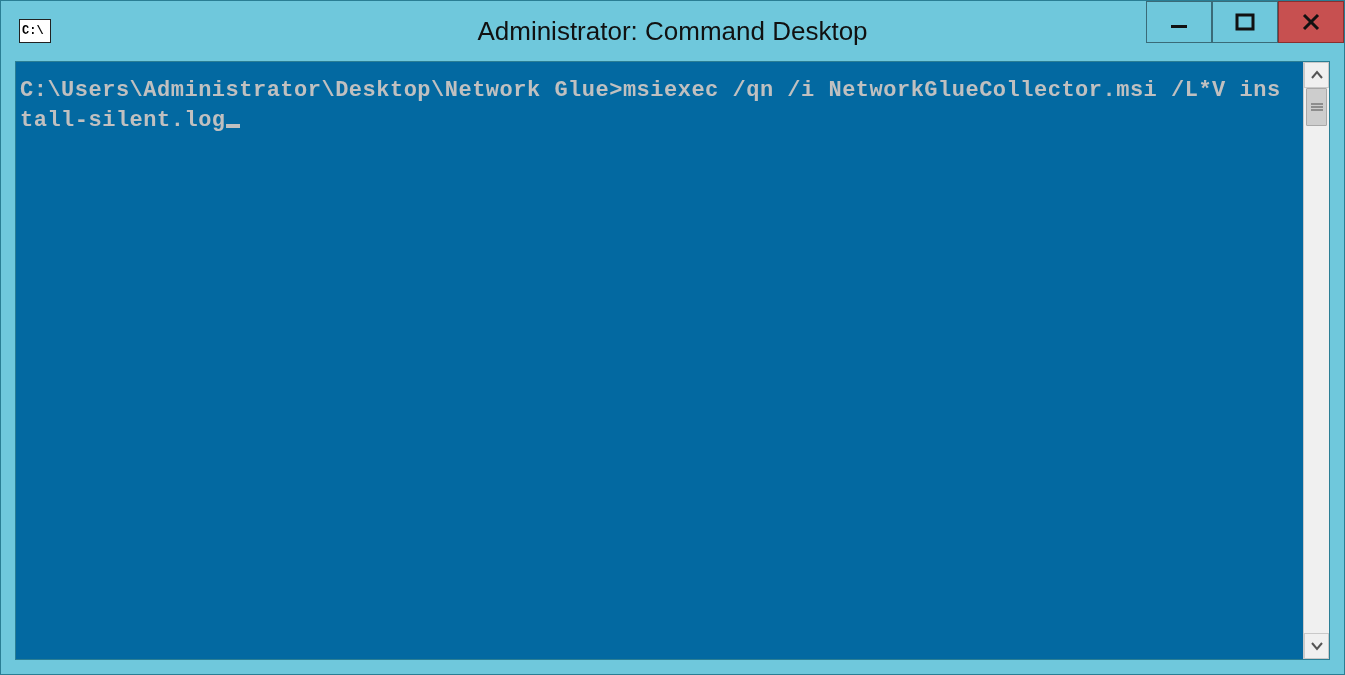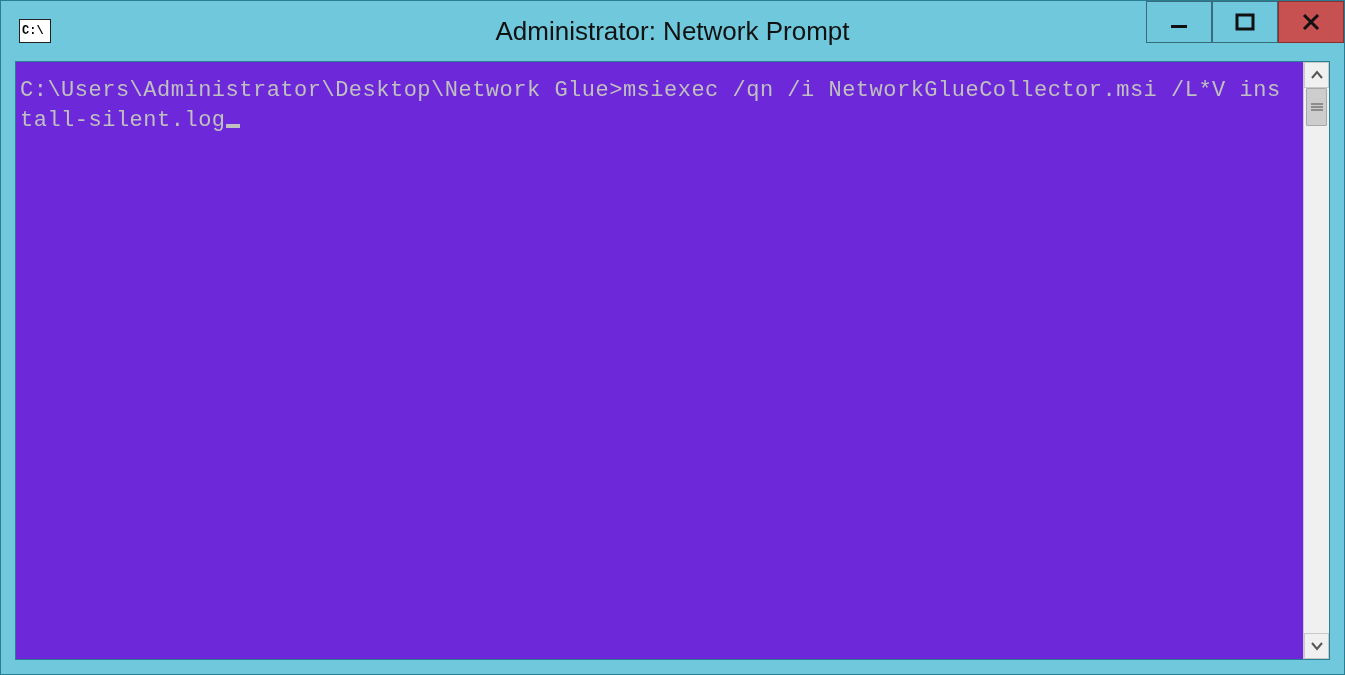--- a/index.html
+++ b/index.html
@@ -58,25 +58,25 @@
 
   
   .client {
     position:absolute;
     left:14px; right:14px; top:60px; bottom:14px;
     display:flex;
     border:1px solid #2a7e94;
   }
   .console {
     flex: 1 1 auto;
-    background:#6d28d9;
+    background:#0369a1;
     color:#c0c0c0;
     font-family: "Lucida Console","Consolas","Courier New",monospace;
     font-size: 22px;
-    font-weight: 400;
+    font-weight: 700;
     letter-spacing: 0.5px;
     line-height: 1.35;
     padding: 14px 10px 10px 4px;
     white-space: pre-wrap;
     word-break: break-all;
     overflow:hidden;
   }
   .console .prompt { color:#c0c0c0; }
   .console .cursor {
     display:inline-block;
@@ -125,21 +125,21 @@
 </style>
 </head>
 <body>
 
 <div class="window">
 
   <div class="titlebar">
     <div class="app-icon">
         <span class="inner"></span>
       </div>
-    <div class="title">Administrator: Network Prompt</div>
+    <div class="title">Administrator: Command Desktop</div>
 
     <div class="ctrl-group">
       <div class="ctrl" title="Minimize">
         <svg width="22" height="22" viewBox="0 0 22 22">
           <rect x="3" y="14" width="16" height="3" fill="#111"></rect>
         </svg>
       </div>
       <div class="ctrl" title="Maximize">
         <svg width="22" height="22" viewBox="0 0 22 22">
           <rect x="3" y="4" width="16" height="14" fill="none" stroke="#111" stroke-width="3"></rect>

